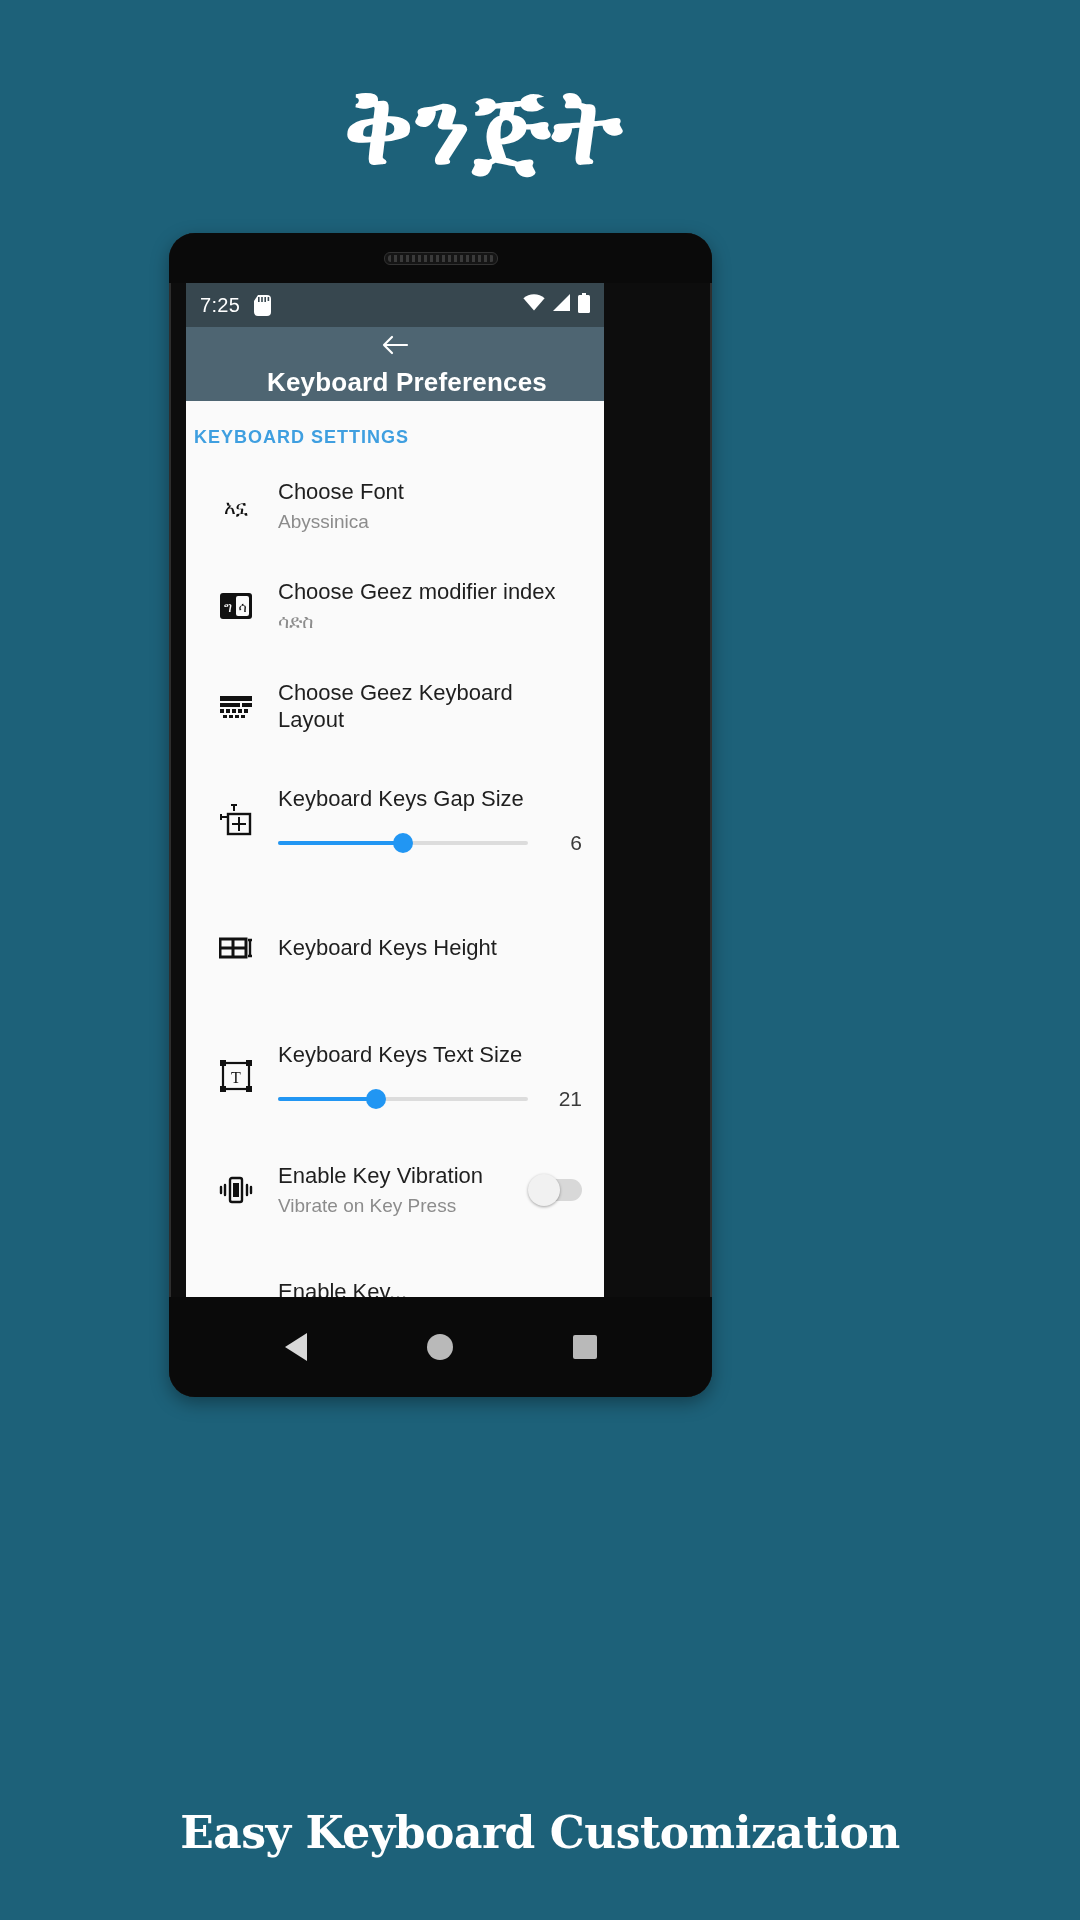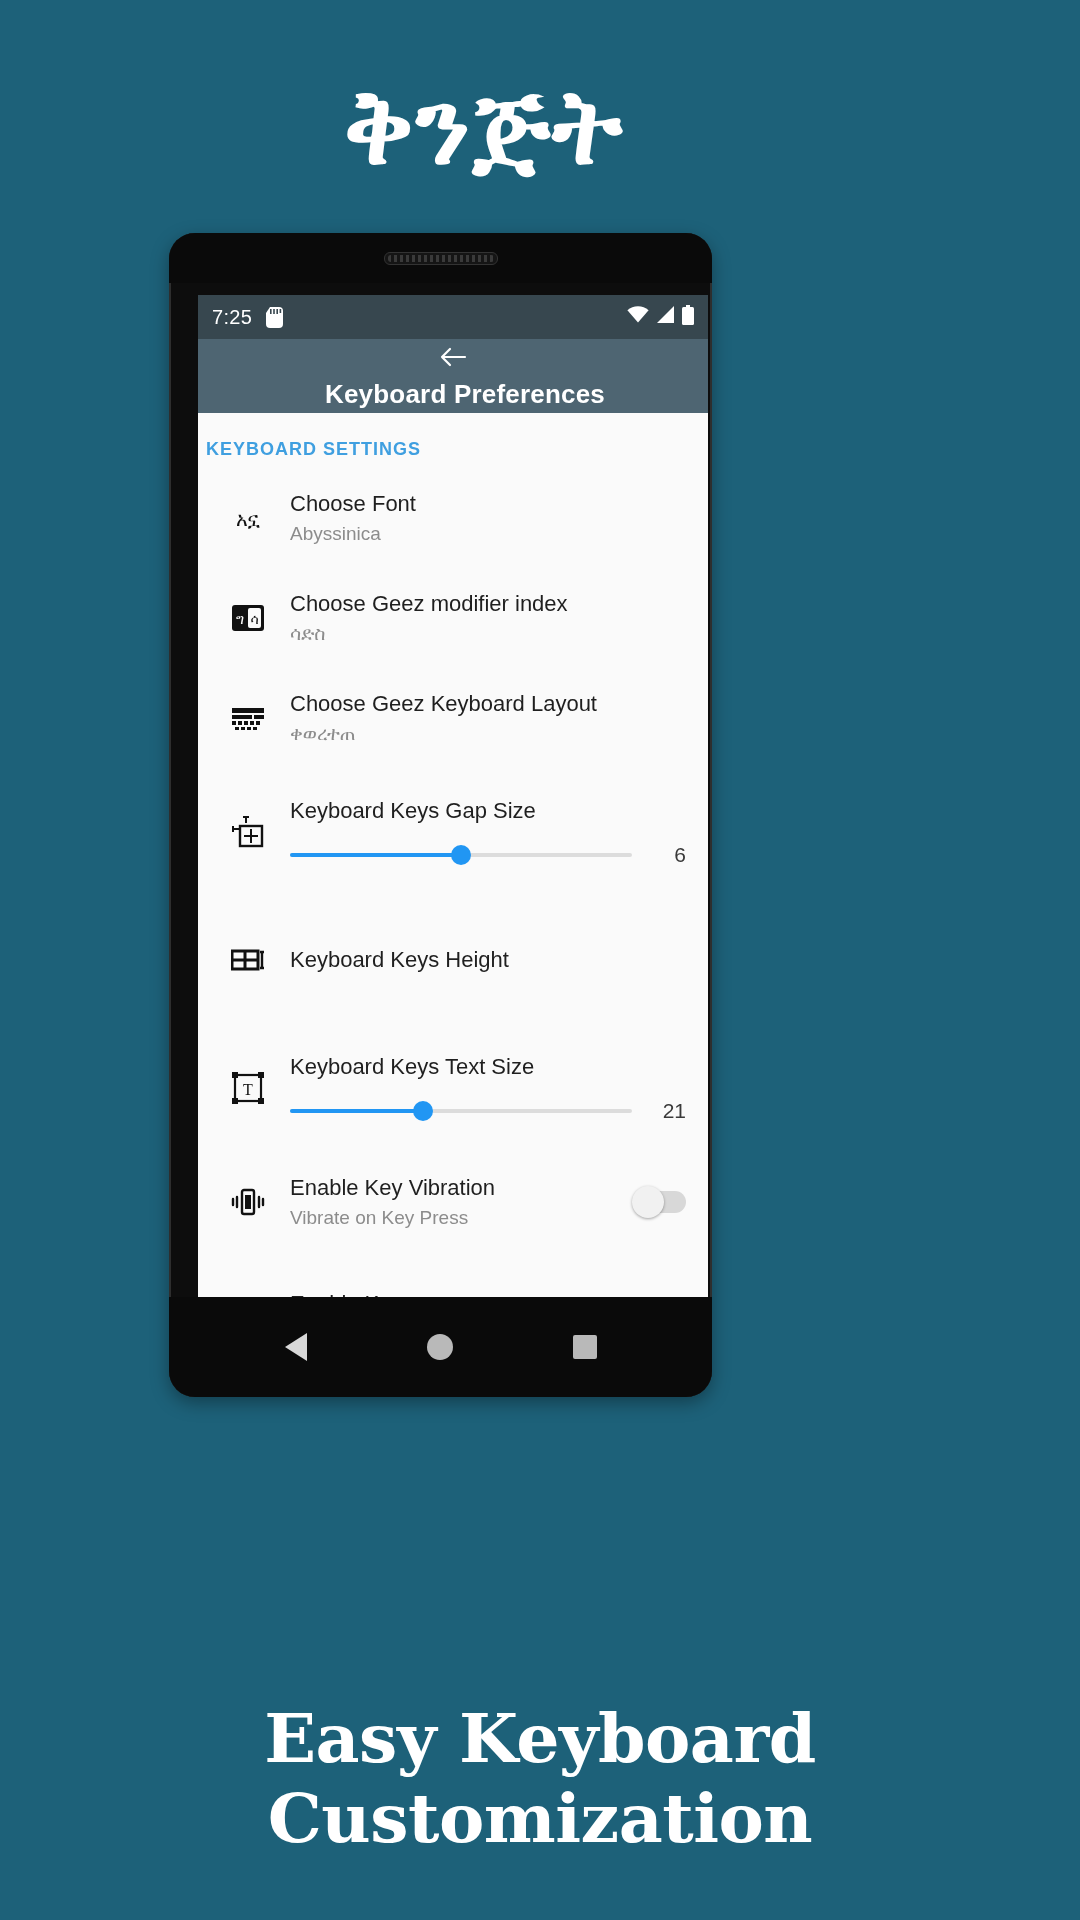--- a/index.html
+++ b/index.html
@@ -35,23 +35,23 @@
     width:112px;height:11px;border-radius:6px;
     background:#151515;
     border:1px solid #333;
   }
   .speaker-dots{
     position:absolute;left:3px;top:2px;width:106px;height:7px;
     background:repeating-linear-gradient(to right,#3a3a3a 0 3px,#151515 3px 6px);
     border-radius:3px;
   }
   .screen{
-    position:absolute;left:17px;top:62px;
-    width:510px;height:1014px;
-    background:#fafafa;overflow:hidden;margin-left:12px;
+    position:absolute;left:17px;top:50px;
+    width:418px;height:1014px;
+    background:#fafafa;overflow:hidden;
   }
   .phone-bottom{
     position:absolute;left:0;bottom:0;width:543px;height:100px;
     background:#0a0a0a;
     display:flex;align-items:center;justify-content:center;gap:120px;
   }
   
   .nav-back{
     width:0;height:0;border-style:solid;
     border-width:14px 22px 14px 0;
@@ -133,21 +133,21 @@
   }
   .row-cut{
     color:#1f1f1f;font-size:22px;padding-left:92px;
     position:absolute;bottom:-8px;left:0;
   }
 
   
   .caption{
     position:absolute;left:0;bottom:62px;width:1080px;text-align:center;
     color:#fff;font-family:"DejaVu Serif","Liberation Serif",serif;
-    font-size:68px;font-weight:700;letter-spacing:-.5px;
+    font-size:44px;font-weight:700;letter-spacing:-.5px;
   }
 </style>
 </head>
 <body>
 
 <div class="hero-title">ቅንጅት</div>
 
 <div class="phone">
 
   <div class="phone-top">
@@ -246,21 +246,20 @@
               <rect x="25" y="16" width="4" height="4"></rect>
               <rect x="4" y="22" width="4" height="3"></rect>
               <rect x="10" y="22" width="4" height="3"></rect>
               <rect x="16" y="22" width="4" height="3"></rect>
               <rect x="22" y="22" width="4" height="3"></rect>
             </g>
           </svg>
         </div>
         <div class="texts">
           <div class="rtitle">Choose Geez Keyboard Layout</div>
-          <div class="rsub">ቀወረተጠ</div>
         </div>
       </div>
 
 
       <div class="row slider">
         <div class="icon">
           <svg width="34" height="34" viewBox="0 0 34 34">
             <path d="M12 2h6M15 2v6" stroke="#111" stroke-width="2" fill="none"></path>
             <path d="M2 11v6M2 14h6" stroke="#111" stroke-width="2" fill="none"></path>
             <rect x="9" y="11" width="22" height="20" fill="none" stroke="#111" stroke-width="2.4"></rect>

